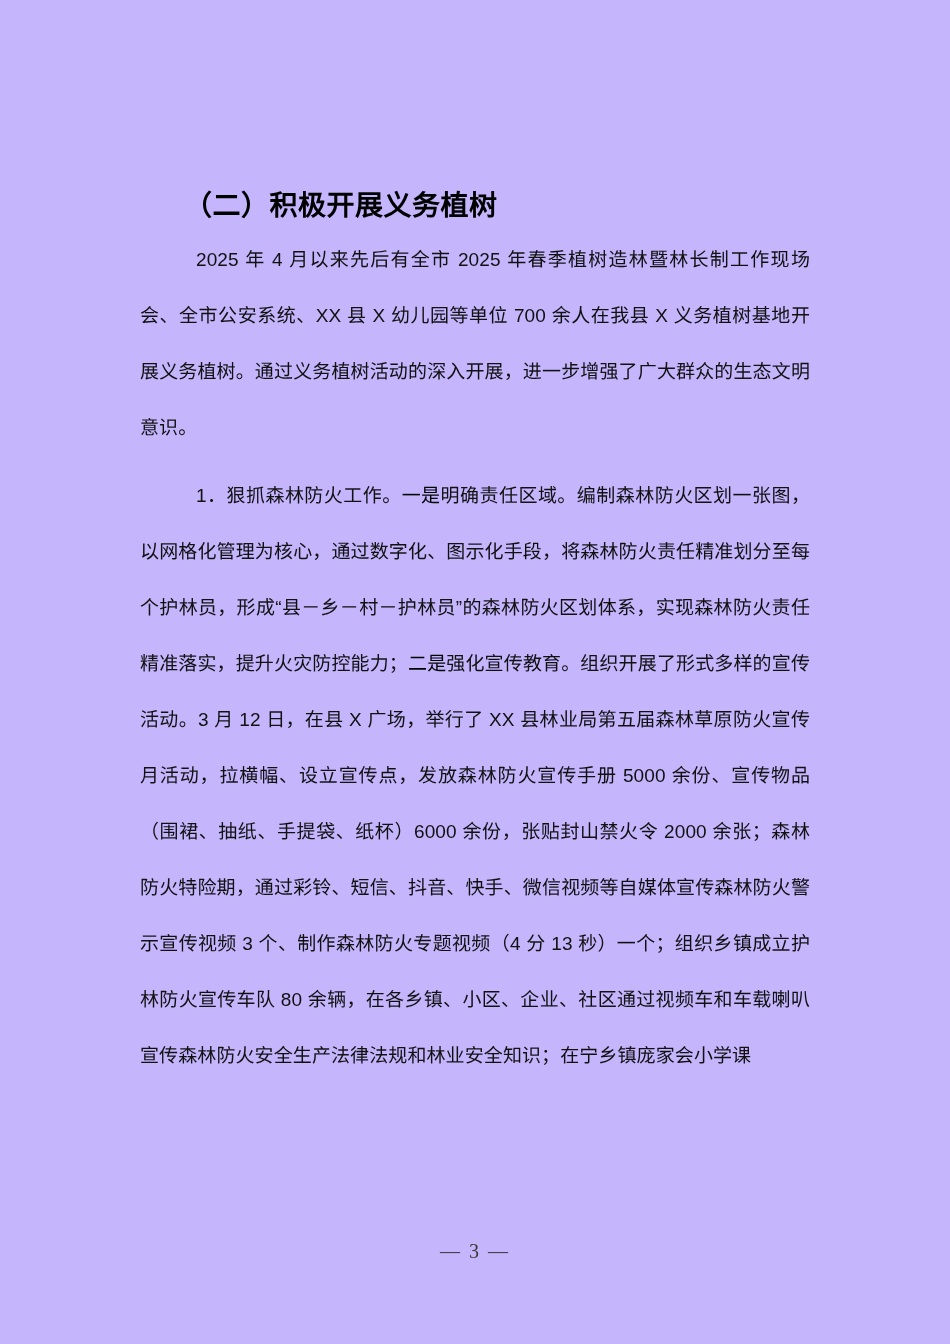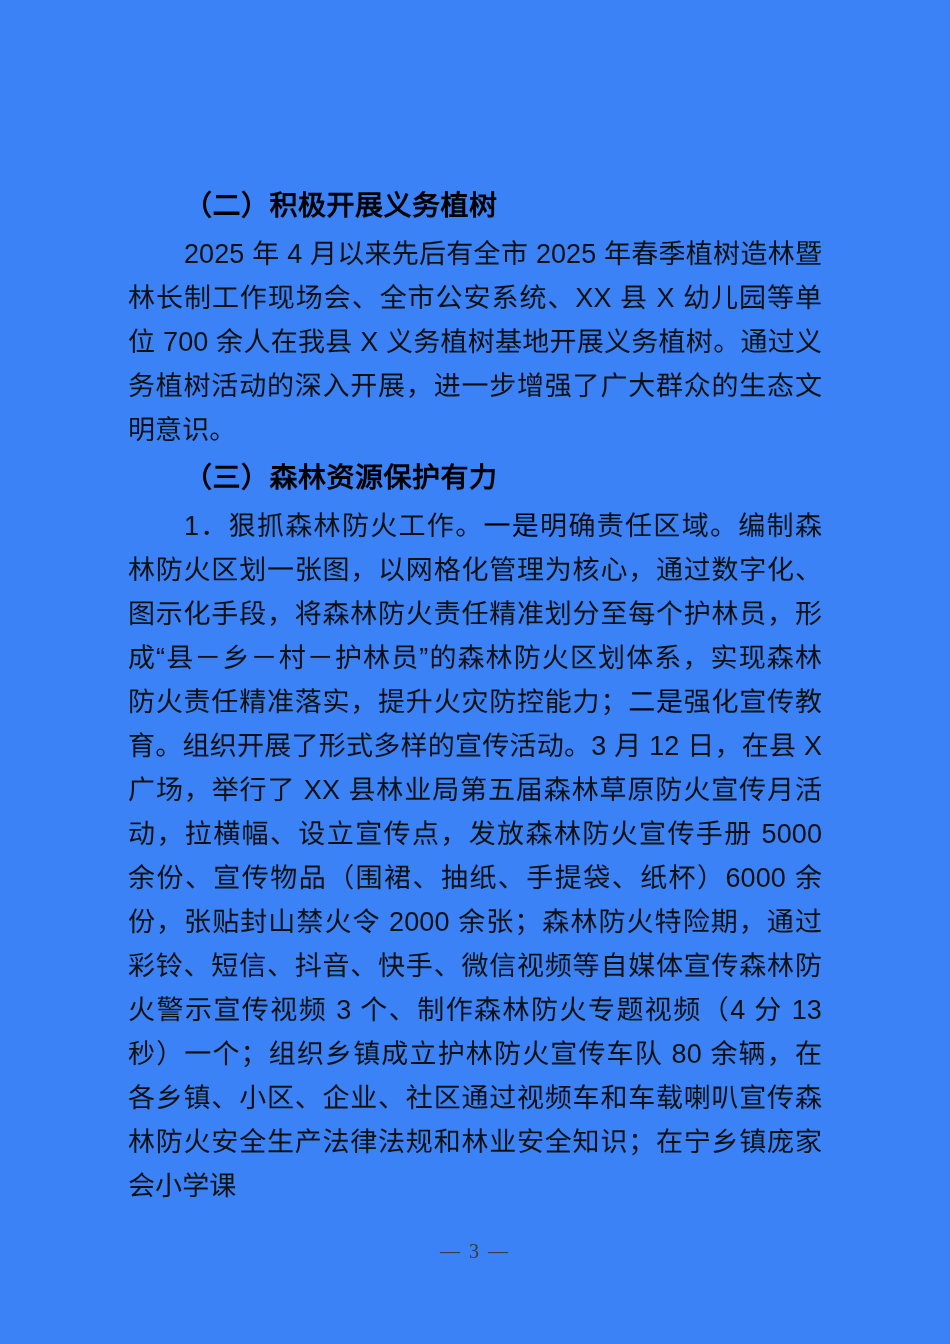--- a/index.html
+++ b/index.html
@@ -16,21 +16,21 @@
     color: #111111;
     -webkit-font-smoothing: antialiased;
   }
 
   .page {
     position: absolute;
     left: 0;
     top: 0;
     width: 950px;
     height: 1344px;
-    background: #3b82f6;
+    background: #c4b5fd;
     box-sizing: border-box;
   }
 
   
   .content {
     position: absolute;
     left: 128px;
     top: 182px;
     width: 694px;
   }
@@ -40,26 +40,26 @@
     font-weight: bold;
     line-height: 48px;
     letter-spacing: 0.5px;
     text-indent: 56px;
     margin: 0 0 2px 0;
     white-space: nowrap;
     color: #000000;
   }
 
   .para {
-    font-size: 27px;
-    line-height: 44px;
+    font-size: 19px;
+    line-height: 56px;
     text-align: justify;
     text-justify: inter-character;
     text-indent: 56px;
-    margin: 0;
+    margin: 12px;
     color: #111111;
     letter-spacing: 0.1px;
     word-break: break-all;
   }
 
   .para + .heading {
     margin-top: 2px;
   }
 
   .heading + .para {
@@ -89,21 +89,20 @@
 <body>
 
 <div class="page">
 
   <div class="content">
 
     <h2 class="heading">（二）积极开展义务植树</h2>
 
     <p class="para">2025 年 4 月以来先后有全市 2025 年春季植树造林暨林长制工作现场会、全市公安系统、XX 县 X 幼儿园等单位 700 余人在我县 X 义务植树基地开展义务植树。通过义务植树活动的深入开展，进一步增强了广大群众的生态文明意识。</p>
 
-    <h2 class="heading">（三）森林资源保护有力</h2>
 
     <p class="para" id="rich-para"><span>1．狠抓森林防火工作。</span><b>一是</b><span>明确责任区域。编制森林防火区划一张图，以网格化管理为核心，通过数字化、图示化手段，将森林防火责任精准划分至每个护林员，形成“县－乡－村－护林员”的森林防火区划体系，实现森林防火责任精准落实，提升火灾防控能力；</span><b>二是</b><span>强化宣传教育。组织开展了形式多样的宣传活动。3 月 12 日，在县 X 广场，举行了 XX 县林业局第五届森林草原防火宣传月活动，拉横幅、设立宣传点，发放森林防火宣传手册 5000 余份、宣传物品（围裙、抽纸、手提袋、纸杯）6000 余份，张贴封山禁火令 2000 余张；森林防火特险期，通过彩铃、短信、抖音、快手、微信视频等自媒体宣传森林防火警示宣传视频 3 个、制作森林防火专题视频（4 分 13 秒）一个；组织乡镇成立护林防火宣传车队 80 余辆，在各乡镇、小区、企业、社区通过视频车和车载喇叭宣传森林防火安全生产法律法规和林业安全知识；在宁乡镇庞家会小学课</span></p>
 
   </div>
 
   <div class="footer">— 3 —</div>
 
 </div>
 
 </body></html>

